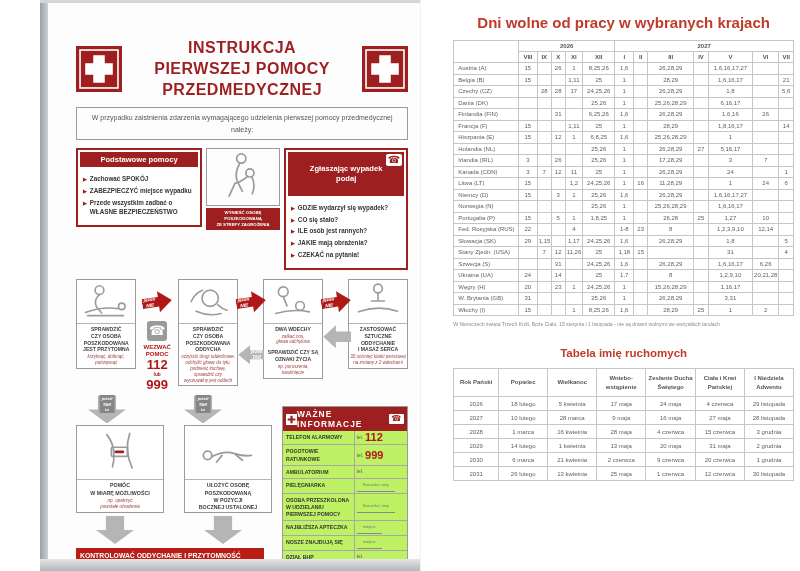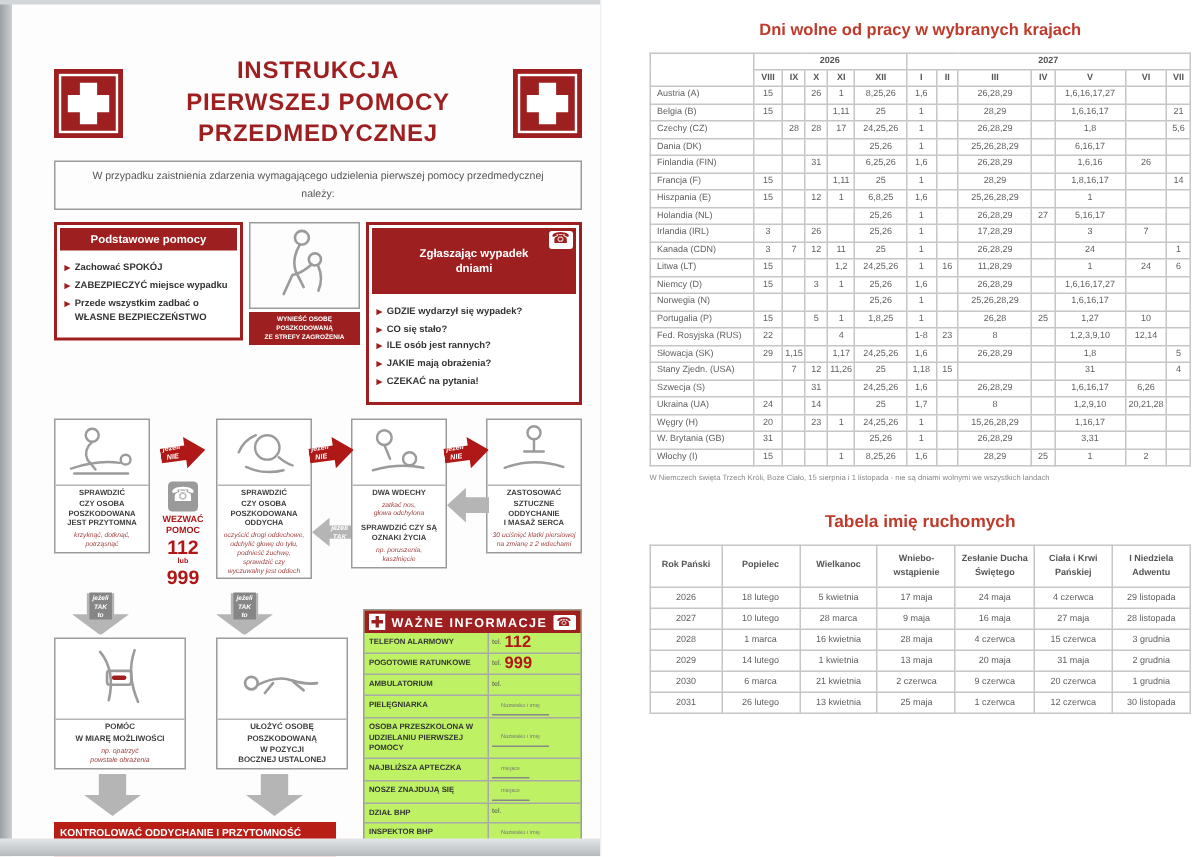--- a/index.html
+++ b/index.html
@@ -2,21 +2,21 @@
 <html><head>
 <meta charset="utf-8">
 <style>
   html,body{margin:0;padding:0;background:#ffffff;}
   *{box-sizing:border-box;}
   body{font-family:"Liberation Sans",sans-serif;}
   .spread{width:800px;height:571px;display:flex;background:#fff;position:relative;overflow:hidden;}
 
   
   .page-left{width:400px;height:571px;position:relative;overflow:hidden;background:#fdfdfd;
-             padding:38px 12px 4px 36px;}
+             padding:38px 12px 4px 36px;margin-left:40px;}
   .edge{position:absolute;}
   .edge-l{left:0;top:0;bottom:0;width:8px;background:linear-gradient(90deg,#9aa0a4,#ccd0d2);}
   .edge-b{left:0;bottom:0;width:400px;height:12px;background:linear-gradient(0deg,#b3b8bb,#e4e6e7);}
   .edge-t{left:0;top:0;width:400px;height:3px;background:#d3d6d8;}
 
   .pre{white-space:pre-line;}
   .title-row{display:flex;align-items:center;justify-content:space-between;}
   .cross svg{width:46px;height:46px;display:block;}
   .poster-title{margin:0;color:#9e1f1f;font-size:16px;line-height:1.3;font-weight:bold;
                 text-align:center;letter-spacing:.5px;}
@@ -99,21 +99,21 @@
   .info-row{display:flex;border-bottom:1px solid #a8a8a8;min-height:12px;}
   .info-row:last-child{border-bottom:none;}
   .info-label{flex:1.35;font-size:5.2px;font-weight:bold;color:#333;padding:3px 2px 2px 3px;line-height:1.35;}
   .info-right{flex:1;border-left:1px solid #a8a8a8;display:flex;align-items:center;padding:1px 2px;gap:2px;}
   .tel-prefix{font-size:4.8px;color:#555;}
   .info-value{font-size:11px;font-weight:bold;color:#b01717;line-height:1;}
   .info-hint{font-size:3.8px;color:#777;border-bottom:1px solid #888;padding:0 6px 4px 6px;margin-top:3px;}
 
   
   .page-right{width:400px;height:571px;padding:14px 6px 0 32px;background:#fff;border-left:1px solid #f0f0f0;overflow:hidden;}
-  .rp-title{margin:0 0 9px 0;text-align:center;color:#bf3b2b;font-size:11px;font-weight:bold;}
+  .rp-title{margin:0 0 9px 0;text-align:center;color:#bf3b2b;font-size:15px;font-weight:bold;}
   .rp-title.t2{margin-top:20px;font-size:11.5px;}
   table{border-collapse:collapse;width:100%;table-layout:fixed;}
   th,td{border:1px solid #c6c6c6;color:#5f5f5f;font-size:6px;text-align:center;
         padding:1px;overflow:hidden;}
   th{font-weight:bold;color:#555;}
   #holidays-table td{height:11.5px;}
   #holidays-table th{height:11px;}
   td.country{text-align:left;padding-left:4px;}
   .note{margin-top:5px;font-size:5.1px;color:#8a8a8a;}
   #movable-table th{padding:5px 2px;line-height:1.45;}
@@ -180,21 +180,21 @@
               <path d="M58 44 q-12 10 -22 12 l-10 22"></path>
             <path d="M66 46 q6 14 0 28"></path>
           </svg>
         </div>
         <div class="rescue-caption pre">WYNIEŚĆ OSOBĘ POSZKODOWANĄ
 ZE STREFY ZAGROŻENIA</div>
       </div>
       <div class="panel report">
         <div class="panel-header pre">
           <span class="pre">Zgłaszając wypadek
-dniami</span>
+podaj</span>
           <span class="phone-box">☎</span>
         </div>
         <div class="bullet-list">
             <div class="bullet-item">
               <span class="bullet">▶</span>
               <span class="bullet-text">GDZIE wydarzył się wypadek?</span>
             </div>
             <div class="bullet-item">
               <span class="bullet">▶</span>
               <span class="bullet-text">CO się stało?</span>

